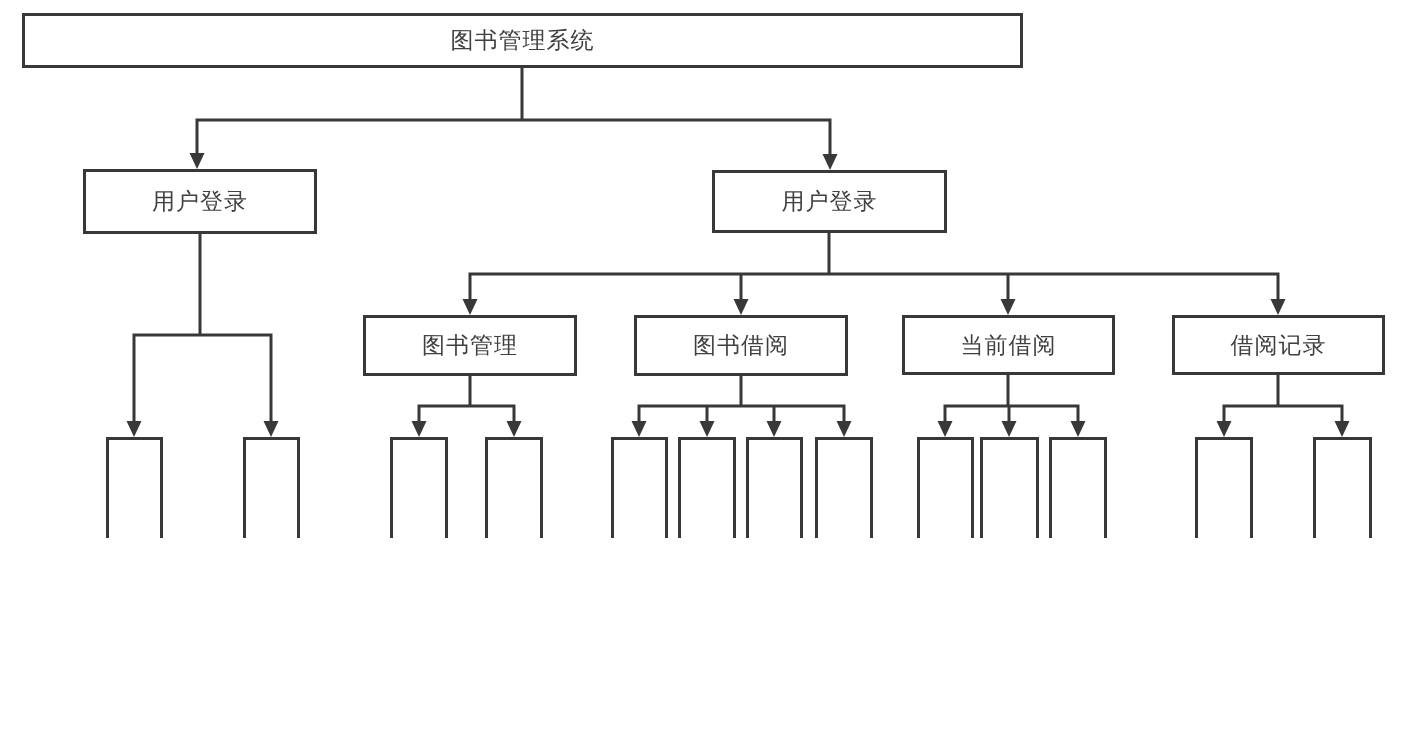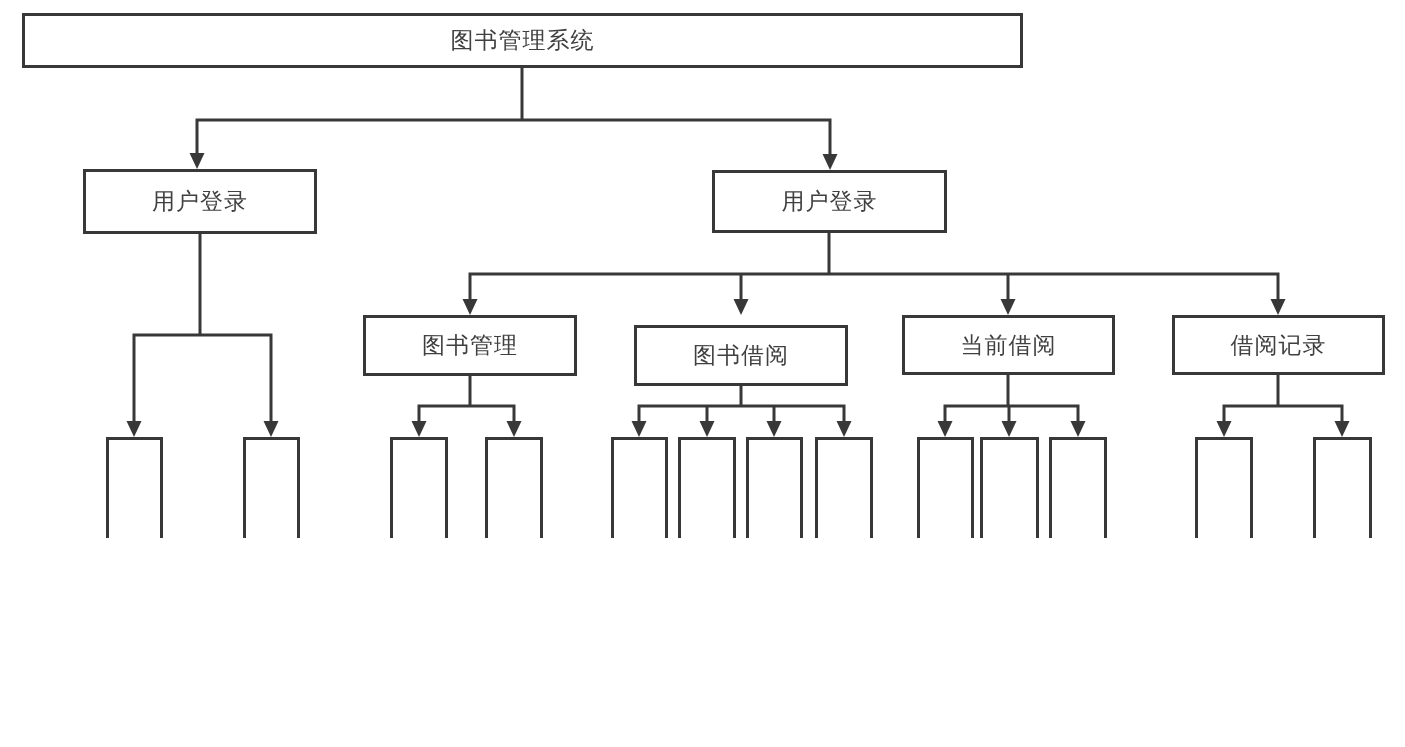--- a/index.html
+++ b/index.html
@@ -99,21 +99,21 @@
   <div class="box h" style="left:83px; top:169px; width:234px; height:65px">
     <span>用户登录</span>
   </div>
   <div class="box h" style="left:712px; top:170px; width:235px; height:63px">
     <span>用户登录</span>
   </div>
 
   <div class="box h" style="left:363px; top:315px; width:214px; height:61px">
     <span>图书管理</span>
   </div>
-  <div class="box h" style="left:634px; top:325px; width:214px; height:61px">
+  <div class="box h" style="left:634px; top:315px; width:214px; height:61px">
     <span>图书借阅</span>
   </div>
   <div class="box h" style="left:902px; top:315px; width:213px; height:60px">
     <span>当前借阅</span>
   </div>
   <div class="box h" style="left:1172px; top:315px; width:213px; height:60px">
     <span>借阅记录</span>
   </div>
 
   <div class="box v" style="left:106px; width:57px">

